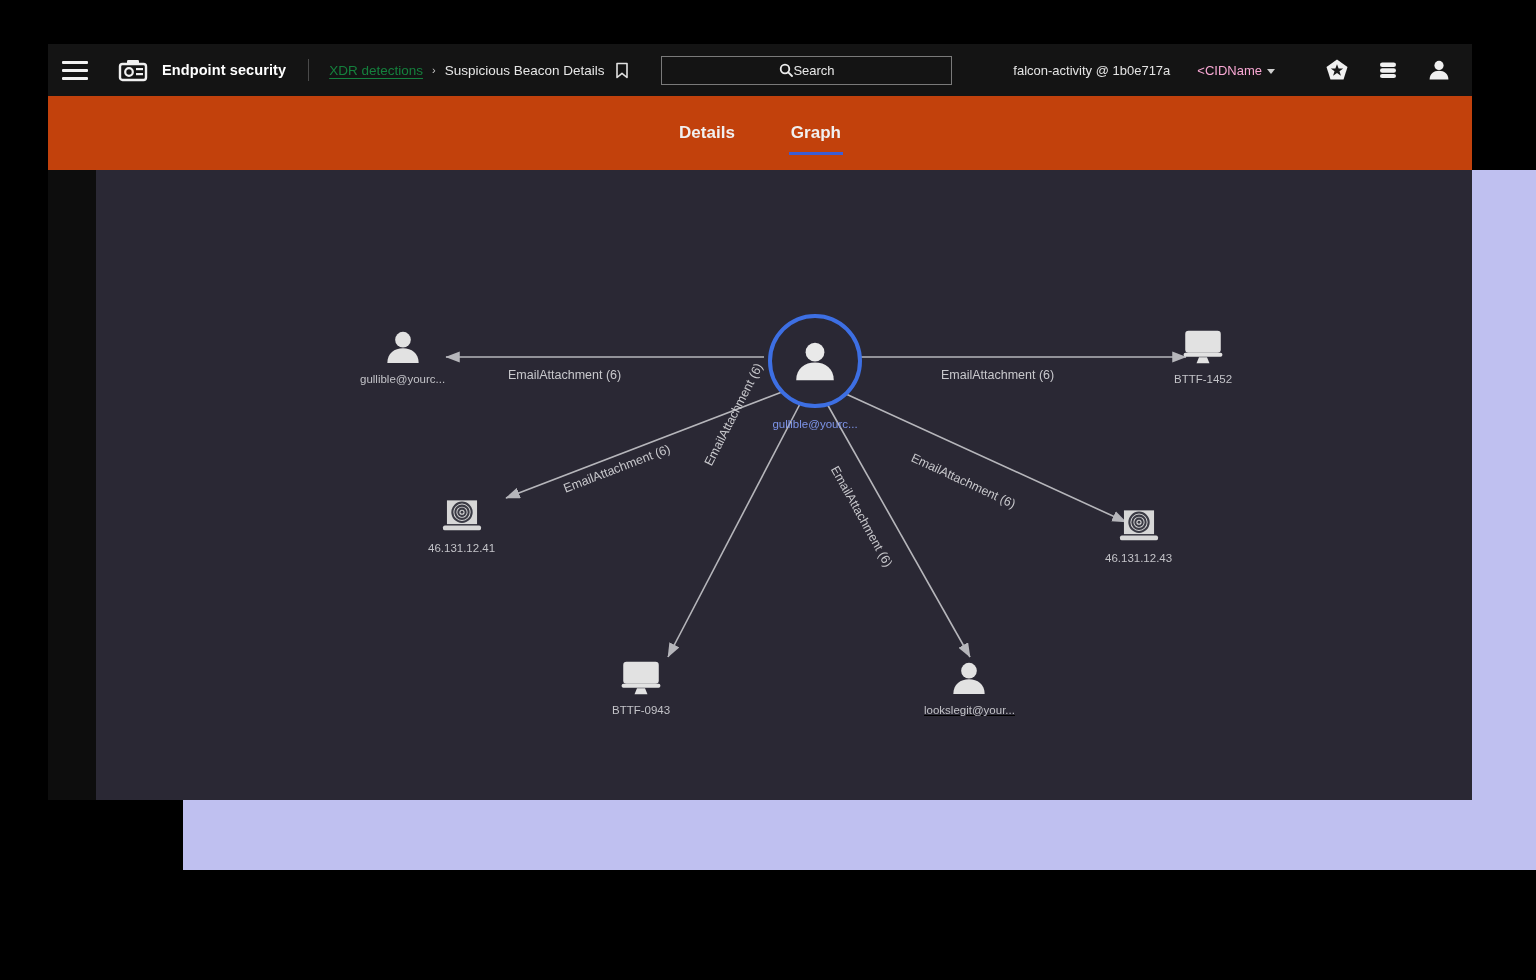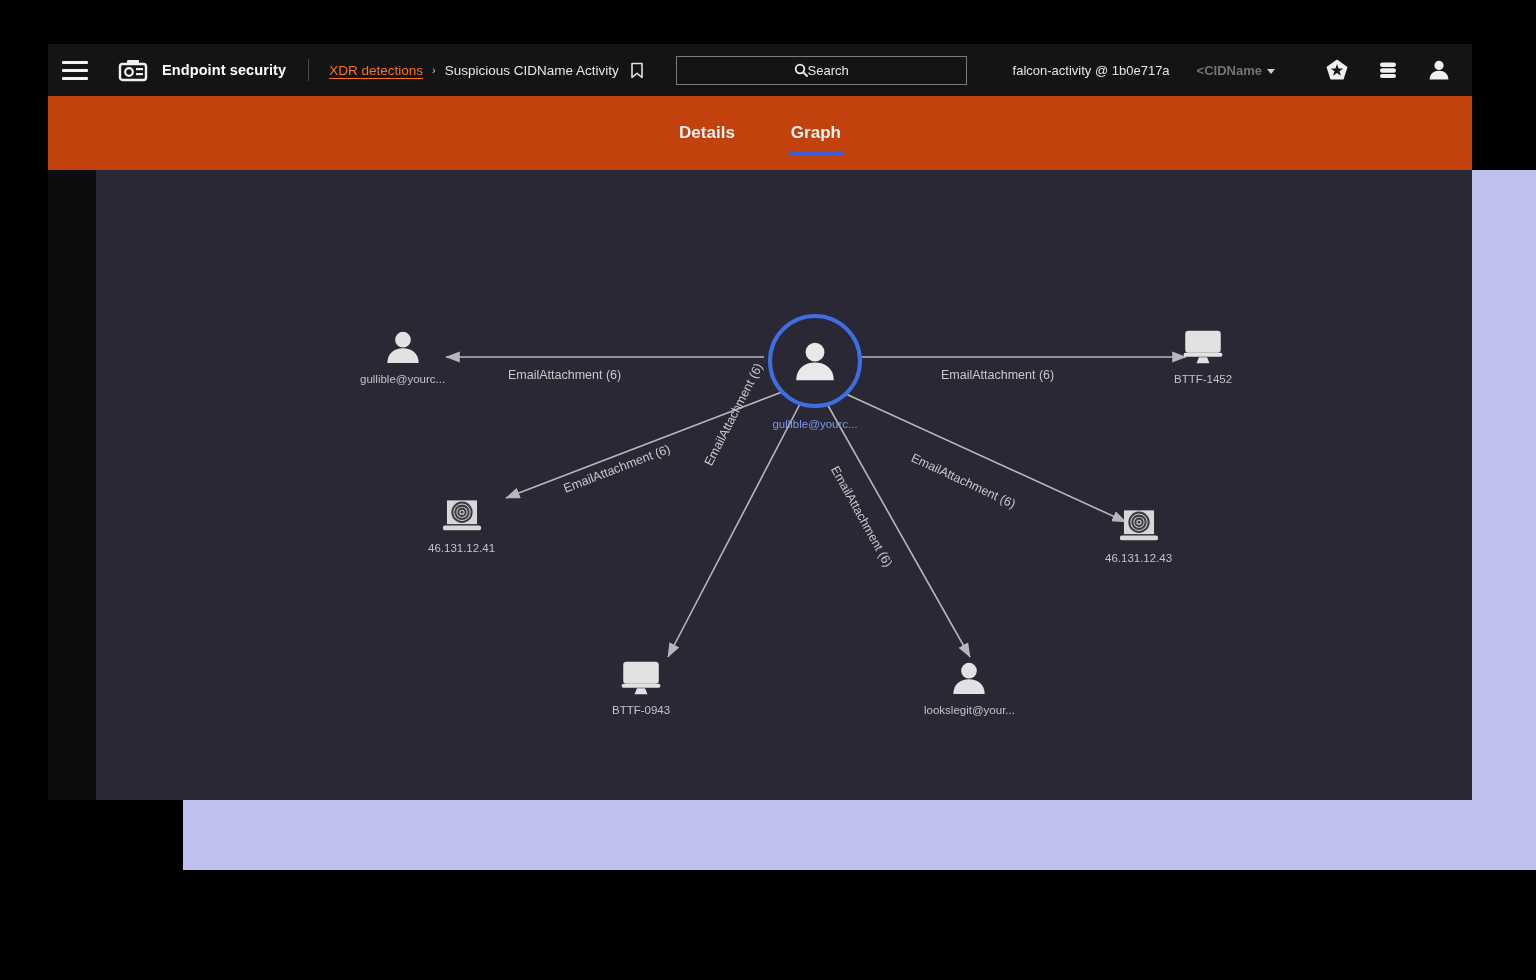--- a/index.html
+++ b/index.html
@@ -103,21 +103,21 @@
 
   .breadcrumb {
     display: flex;
     align-items: center;
     margin-left: 20px;
     flex: none;
     gap: 9px;
     white-space: nowrap;
   }
   .bc-link {
-    color: #f97316;
+    color: #15803d;
     font-size: 13.5px;
     text-decoration: underline;
     text-underline-offset: 3px;
     cursor: pointer;
   }
   .bc-sep {
     color: #c9c9c9;
     font-size: 11px;
   }
   .bc-current {
@@ -156,28 +156,27 @@
     gap: 15px;
     padding-right: 20px;
     white-space: nowrap;
   }
   .acct-name {
     color: #e4e4e4;
     font-size: 13px;
     margin-right: 12px;
   }
   .cid-select {
-    color: #737373;
+    color: #f9a8d4;
     font-size: 13px;
     display: flex;
     align-items: center;
     gap: 5px;
     cursor: pointer;
     margin-right: 24px;
-    font-weight: bold;
   }
   .caret-down {
     display: inline-block;
     width: 0; height: 0;
     border-left: 4.5px solid transparent;
     border-right: 4.5px solid transparent;
     border-top: 5px solid #cfcfcf;
     position: relative;
     top: 1px;
   }
@@ -331,21 +330,21 @@
         </svg>
       </div>
 
       <div class="app-name">Endpoint security</div>
 
       <div class="vdivider"></div>
 
       <div class="breadcrumb">
         <span class="bc-link">XDR detections</span>
         <span class="bc-sep">›</span>
-        <span class="bc-current">Suspicious CIDName Activity</span>
+        <span class="bc-current">Suspicious Beacon Details</span>
         <span class="bookmark-icon">
           <svg width="14" height="17" viewBox="0 0 14 17" aria-hidden="true">
             <path d="M2 1.5 H12 V15.5 L7 11.3 L2 15.5 Z" fill="none" stroke="#e2e2e2" stroke-width="1.6" stroke-linejoin="round"></path>
           </svg>
         </span>
       </div>
 
       <div class="search-wrap">
         <span class="search-icon">
           <svg width="14" height="14" viewBox="0 0 14 14" aria-hidden="true">
@@ -488,21 +487,21 @@
           <div class="glyph">
             <svg width="42" height="40" viewBox="0 0 26 24" aria-hidden="true">
               <rect x="2" y="2" width="22" height="13.5" rx="2" fill="#e2e2e2"></rect>
               <rect x="1" y="15.5" width="24" height="2.6" rx="1.1" fill="#e2e2e2"></rect>
               <path d="M10.5 18.4 H15.5 L17 22 H9 Z" fill="#e2e2e2"></path>
             </svg>
           </div>
           <div class="nlabel">BTTF-0943</div>
         </div>
 
-        <div class="node" style="left:828px; top:488px;">
+        <div class="node" style="left:828px; top:488px;text-decoration:underline;">
           <div class="glyph">
             <svg width="40" height="40" viewBox="0 0 24 24" aria-hidden="true">
               <circle cx="12" cy="7.6" r="4.7" fill="#e2e2e2"></circle>
               <path d="M2.6 21.6 C2.6 15.8 6.9 12.8 12 12.8 C17.1 12.8 21.4 15.8 21.4 21.6 Z" fill="#e2e2e2"></path>
             </svg>
           </div>
           <div class="nlabel">lookslegit@your...</div>
         </div>
 
       </div>

